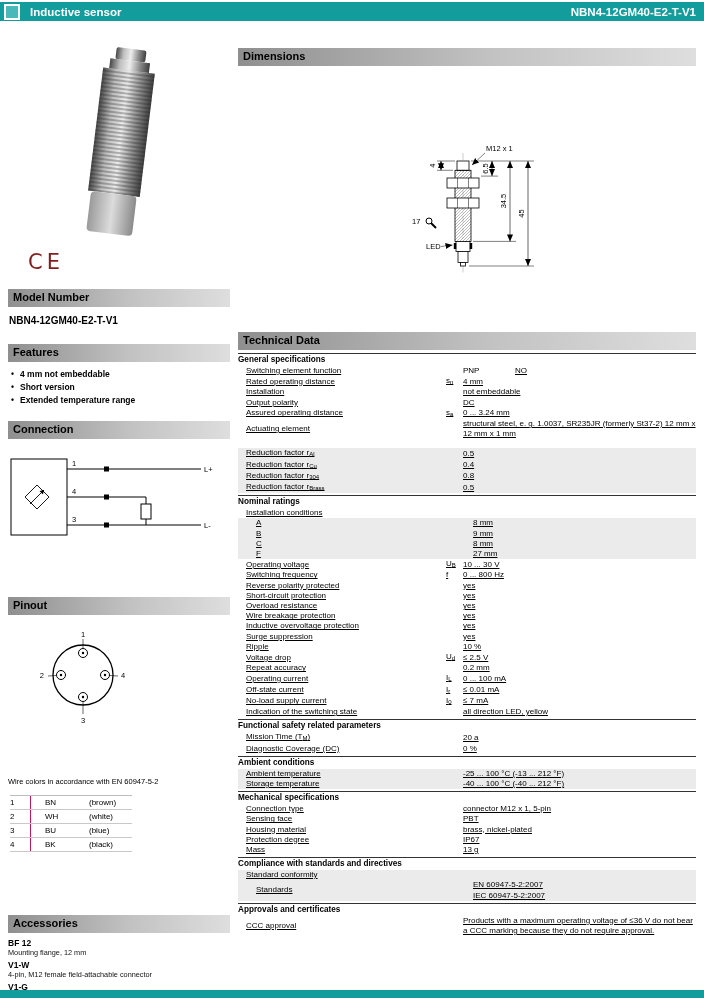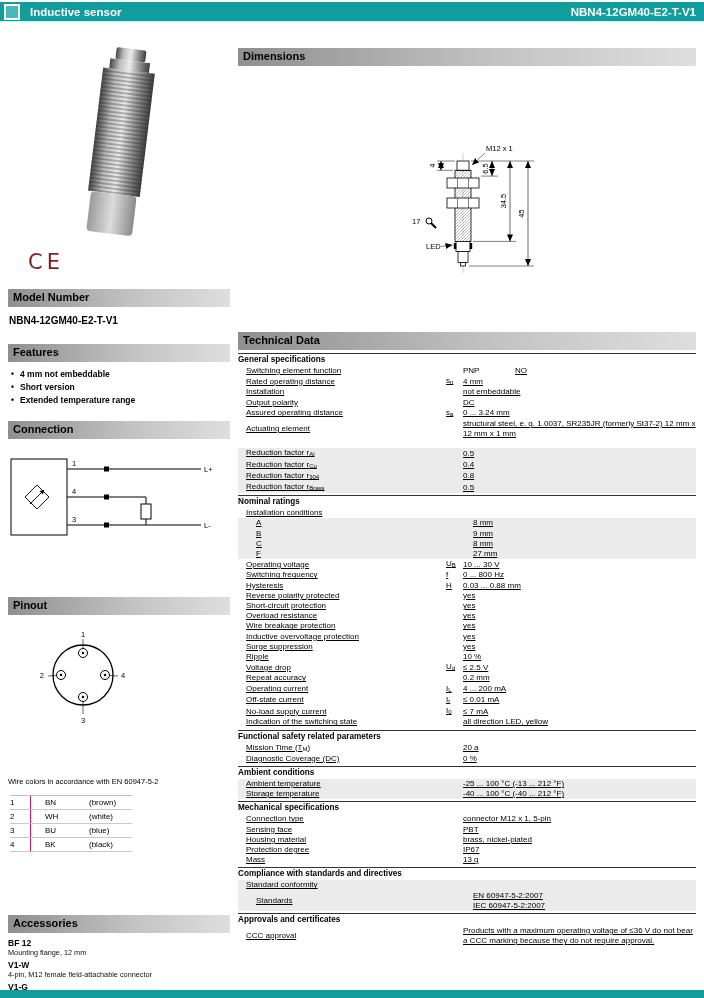--- a/index.html
+++ b/index.html
@@ -354,25 +354,20 @@
           <div class="tlabel" style="padding-left: 8px;">Operating voltage</div>
           <div class="tsym">U<sub>B</sub></div>
           <div class="tval">10 ... 30 V</div>
         </div>
         <div class="trow">
           <div class="tlabel" style="padding-left: 8px;">Switching frequency</div>
           <div class="tsym">f</div>
           <div class="tval">0 ... 800 Hz</div>
         </div>
         <div class="trow">
-          <div class="tlabel" style="padding-left: 8px;">Hysteresis</div>
-          <div class="tsym">H</div>
-          <div class="tval">0.03 ... 0.88 mm</div>
-        </div>
-        <div class="trow">
           <div class="tlabel" style="padding-left: 8px;">Reverse polarity protected</div>
           <div class="tsym"></div>
           <div class="tval">yes</div>
         </div>
         <div class="trow">
           <div class="tlabel" style="padding-left: 8px;">Short-circuit protection</div>
           <div class="tsym"></div>
           <div class="tval">yes</div>
         </div>
         <div class="trow">
@@ -406,21 +401,21 @@
           <div class="tval">≤ 2.5 V</div>
         </div>
         <div class="trow">
           <div class="tlabel" style="padding-left: 8px;">Repeat accuracy</div>
           <div class="tsym"></div>
           <div class="tval">0.2 mm</div>
         </div>
         <div class="trow">
           <div class="tlabel" style="padding-left: 8px;">Operating current</div>
           <div class="tsym">I<sub>L</sub></div>
-          <div class="tval">4 ... 200 mA</div>
+          <div class="tval">0 ... 100 mA</div>
         </div>
         <div class="trow">
           <div class="tlabel" style="padding-left: 8px;">Off-state current</div>
           <div class="tsym">I<sub>r</sub></div>
           <div class="tval">≤ 0.01 mA</div>
         </div>
         <div class="trow">
           <div class="tlabel" style="padding-left: 8px;">No-load supply current</div>
           <div class="tsym">I<sub>0</sub></div>
           <div class="tval">≤ 7 mA</div>

